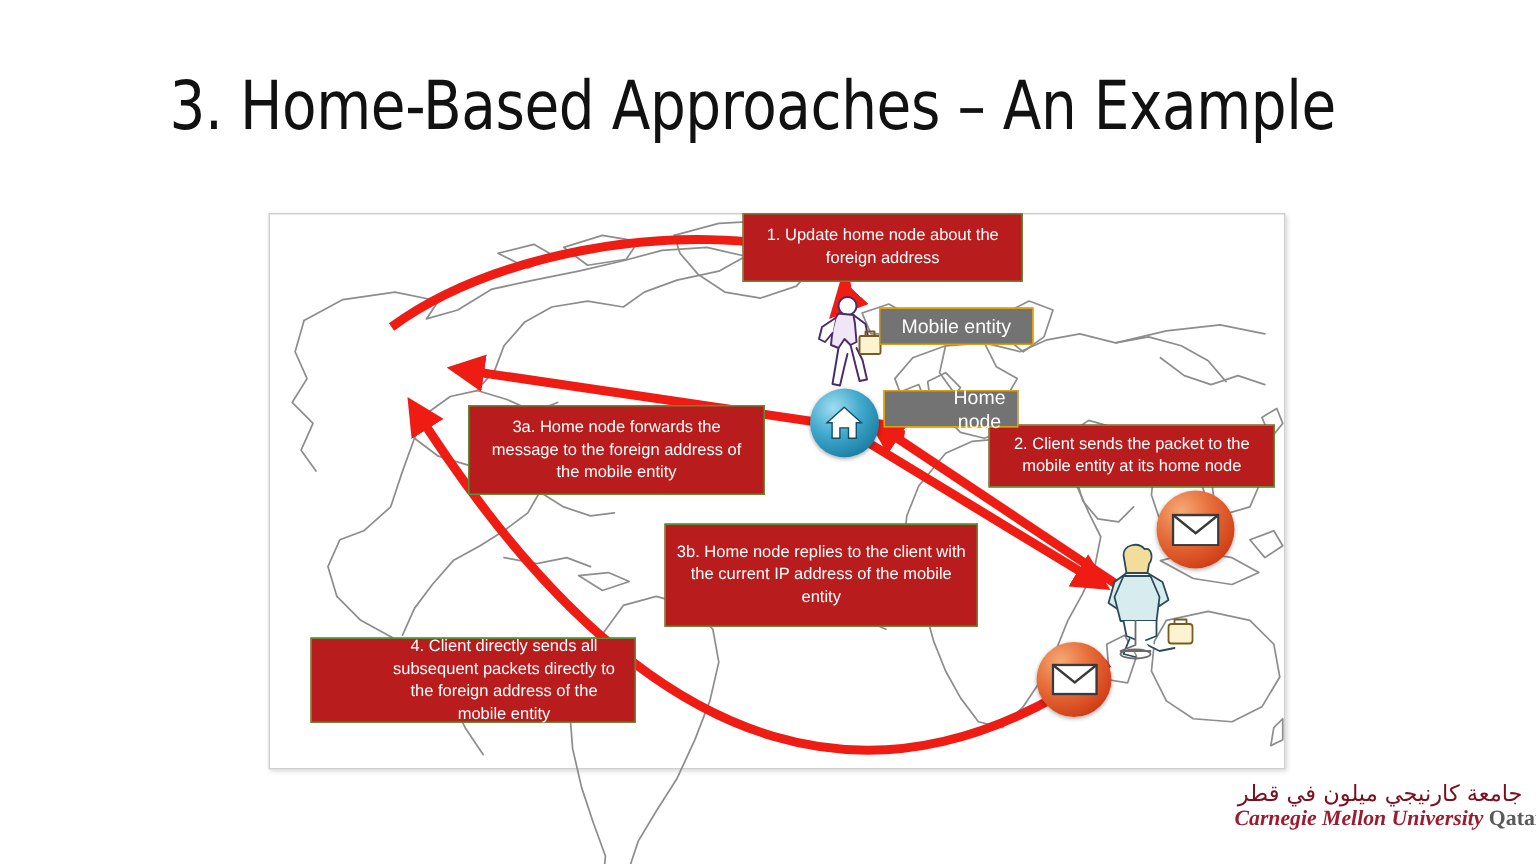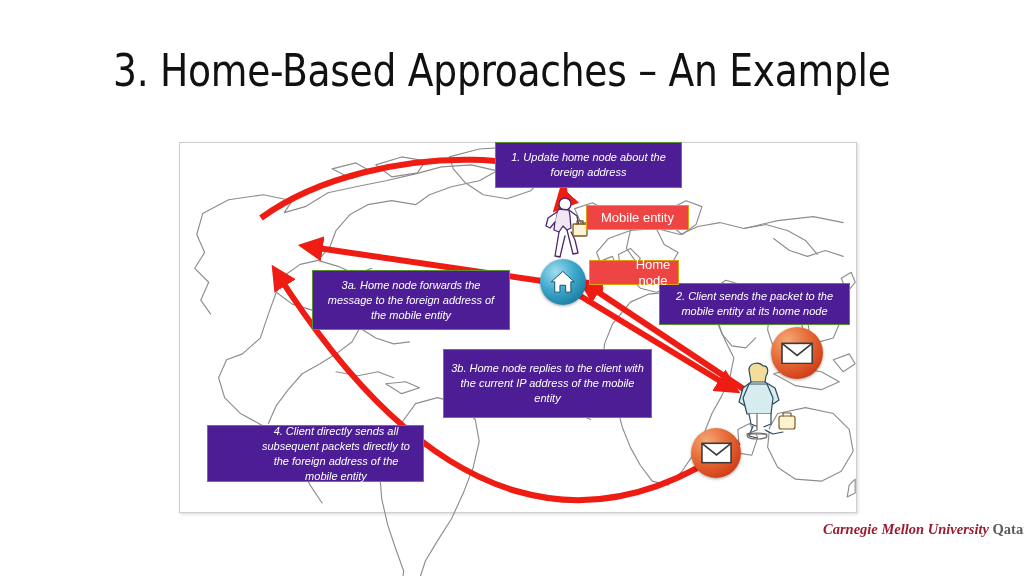--- a/index.html
+++ b/index.html
@@ -66,26 +66,25 @@
     color: #ffffff;
     text-align: center;
     font-size: 11px;
     line-height: 15px;
     padding: 5px 7px;
     display: flex;
     align-items: center;
     justify-content: center;
   }
   .green {
-    background: #4c1d95;
+    background: #b91c1c;
     border: 1px solid #5c8e33;
-    font-style: italic;
   }
   .amber {
-    background: #ef4444;
+    background: #737373;
     border: 1px solid #dda10b;
     font-size: 13px;
     line-height: 16px;
     padding: 4px 10px;
   }
 
   #callout-1  { left: 495px; top: 142px; width: 187px; height: 46px; }
   #callout-2  { left: 659px; top: 283px; width: 191px; height: 42px; }
   #callout-3a { left: 312px; top: 270px; width: 198px; height: 60px; }
   #callout-3b { left: 443px; top: 349px; width: 209px; height: 69px; }
@@ -319,17 +318,18 @@
 
 <div class="callout green" id="callout-3b">3b. Home node replies to the client with the  current IP address of the mobile entity</div>
 
 <div class="callout green" id="callout-4">4. Client directly sends all subsequent packets directly to the foreign address of the mobile entity</div>
 
 <div class="callout amber" id="label-mobile-entity">Mobile entity</div>
 
 <div class="callout amber" id="label-home-node">Home node</div>
 
 <div id="cmu-logo">
+  <div id="logo-arabic">جامعة كارنيجي ميلون في قطر</div>
   <div id="logo-latin">
     <span class="cmu">Carnegie Mellon University</span>
     <span class="qatar">Qatar</span>
   </div>
 </div>
 
 </body></html>

